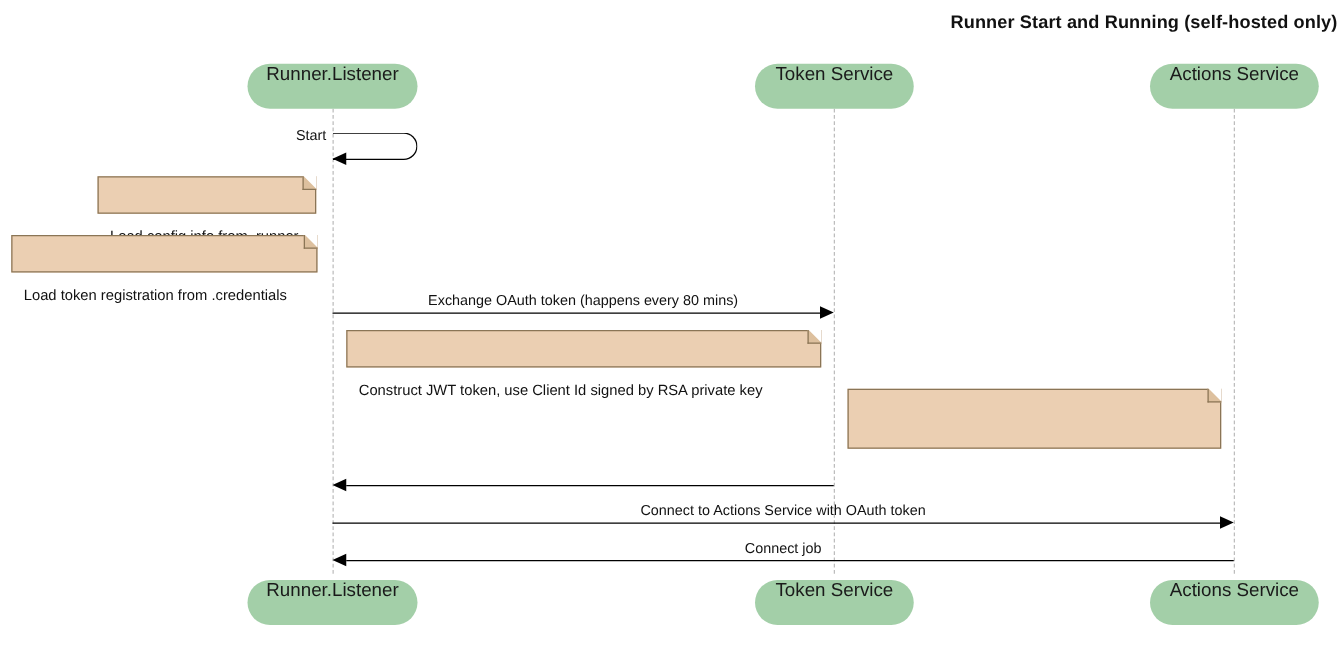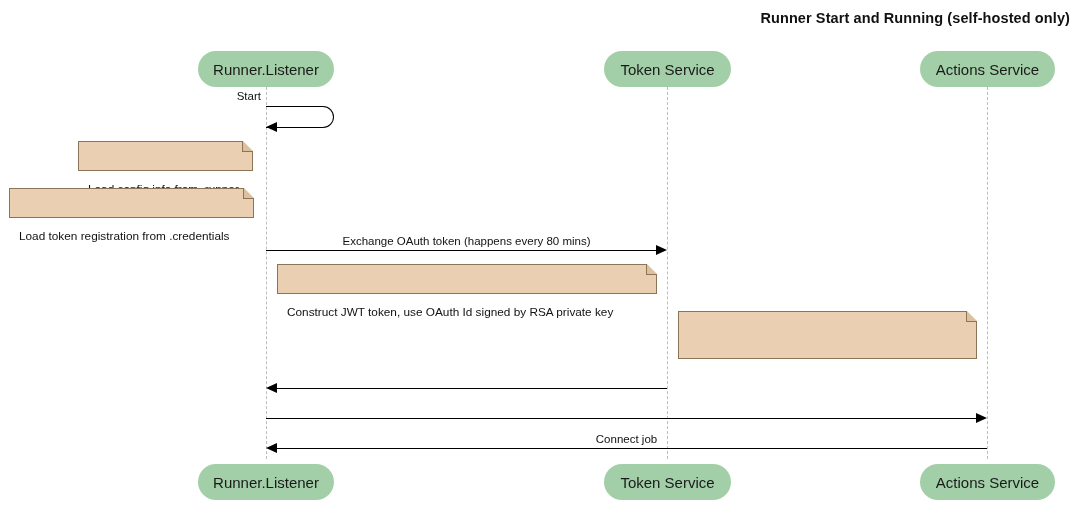--- a/index.html
+++ b/index.html
@@ -23,21 +23,20 @@
     letter-spacing:0.1px;
   }
 
   
   .participant{
     position:absolute;
     height:36px;
     background:#a3cfa8;
     border-radius:18px;
     display:flex;
-    align-items:center;
     justify-content:center;
     font-size:15px;
     color:#1a1a1a;
     box-sizing:border-box;
   }
 
   
   .lifeline{
     position:absolute;
     width:0;
@@ -129,50 +128,51 @@
   <div class="participant" style="left:198px;top:464px;width:136px;">
     <span>Runner.Listener</span>
   </div>
   <div class="participant" style="left:604px;top:464px;width:127px;">
     <span>Token Service</span>
   </div>
   <div class="participant" style="left:920px;top:464px;width:135px;">
     <span>Actions Service</span>
   </div>
 
-  <div class="msg-label" style="left:206px;top:90px;width:55px;text-align:right;">Start</div>
+  <div class="msg-label" style="left:206px;top:103px;width:55px;text-align:right;">Start</div>
   <div class="selfloop" style="left:266px;top:106px;width:68px;height:22px;"></div>
   <div class="arrow-head arrow-left" style="left:266px;top:122px;"></div>
 
   <div class="note" style="left:78px;top:141px;width:175px;height:30px;">
     <span class="fold"></span>
     <span>Load config info from .runner</span>
   </div>
 
   <div class="note" style="left:9px;top:188px;width:245px;height:30px;">
     <span class="fold"></span>
     <span>Load token registration from .credentials</span>
   </div>
 
   <div class="msg-label" style="left:266px;top:235px;width:401px;">Exchange OAuth token (happens every 80 mins)</div>
   <div class="msg-line" style="left:266px;top:250px;width:390px;"></div>
   <div class="arrow-head arrow-right" style="left:656px;top:245px;"></div>
 
   <div class="note" style="left:277px;top:264px;width:380px;height:30px;">
     <span class="fold"></span>
-    <span>Construct JWT token, use OAuth Id signed by RSA private key</span>
+    <span>Construct JWT token, use Client Id signed by RSA private key</span>
   </div>
 
   <div class="note" style="left:678px;top:311px;width:299px;height:48px;">
     <span class="fold"></span>
   </div>
 
   <div class="msg-line" style="left:277px;top:388px;width:390px;"></div>
   <div class="arrow-head arrow-left" style="left:266px;top:383px;"></div>
 
+  <div class="msg-label" style="left:266px;top:403px;width:721px;">Connect to Actions Service with OAuth token</div>
   <div class="msg-line" style="left:266px;top:418px;width:710px;"></div>
   <div class="arrow-head arrow-right" style="left:976px;top:413px;"></div>
 
   <div class="msg-label" style="left:266px;top:433px;width:721px;">Connect job</div>
   <div class="msg-line" style="left:277px;top:448px;width:710px;"></div>
   <div class="arrow-head arrow-left" style="left:266px;top:443px;"></div>
 
 </div>
 
 </body></html>

